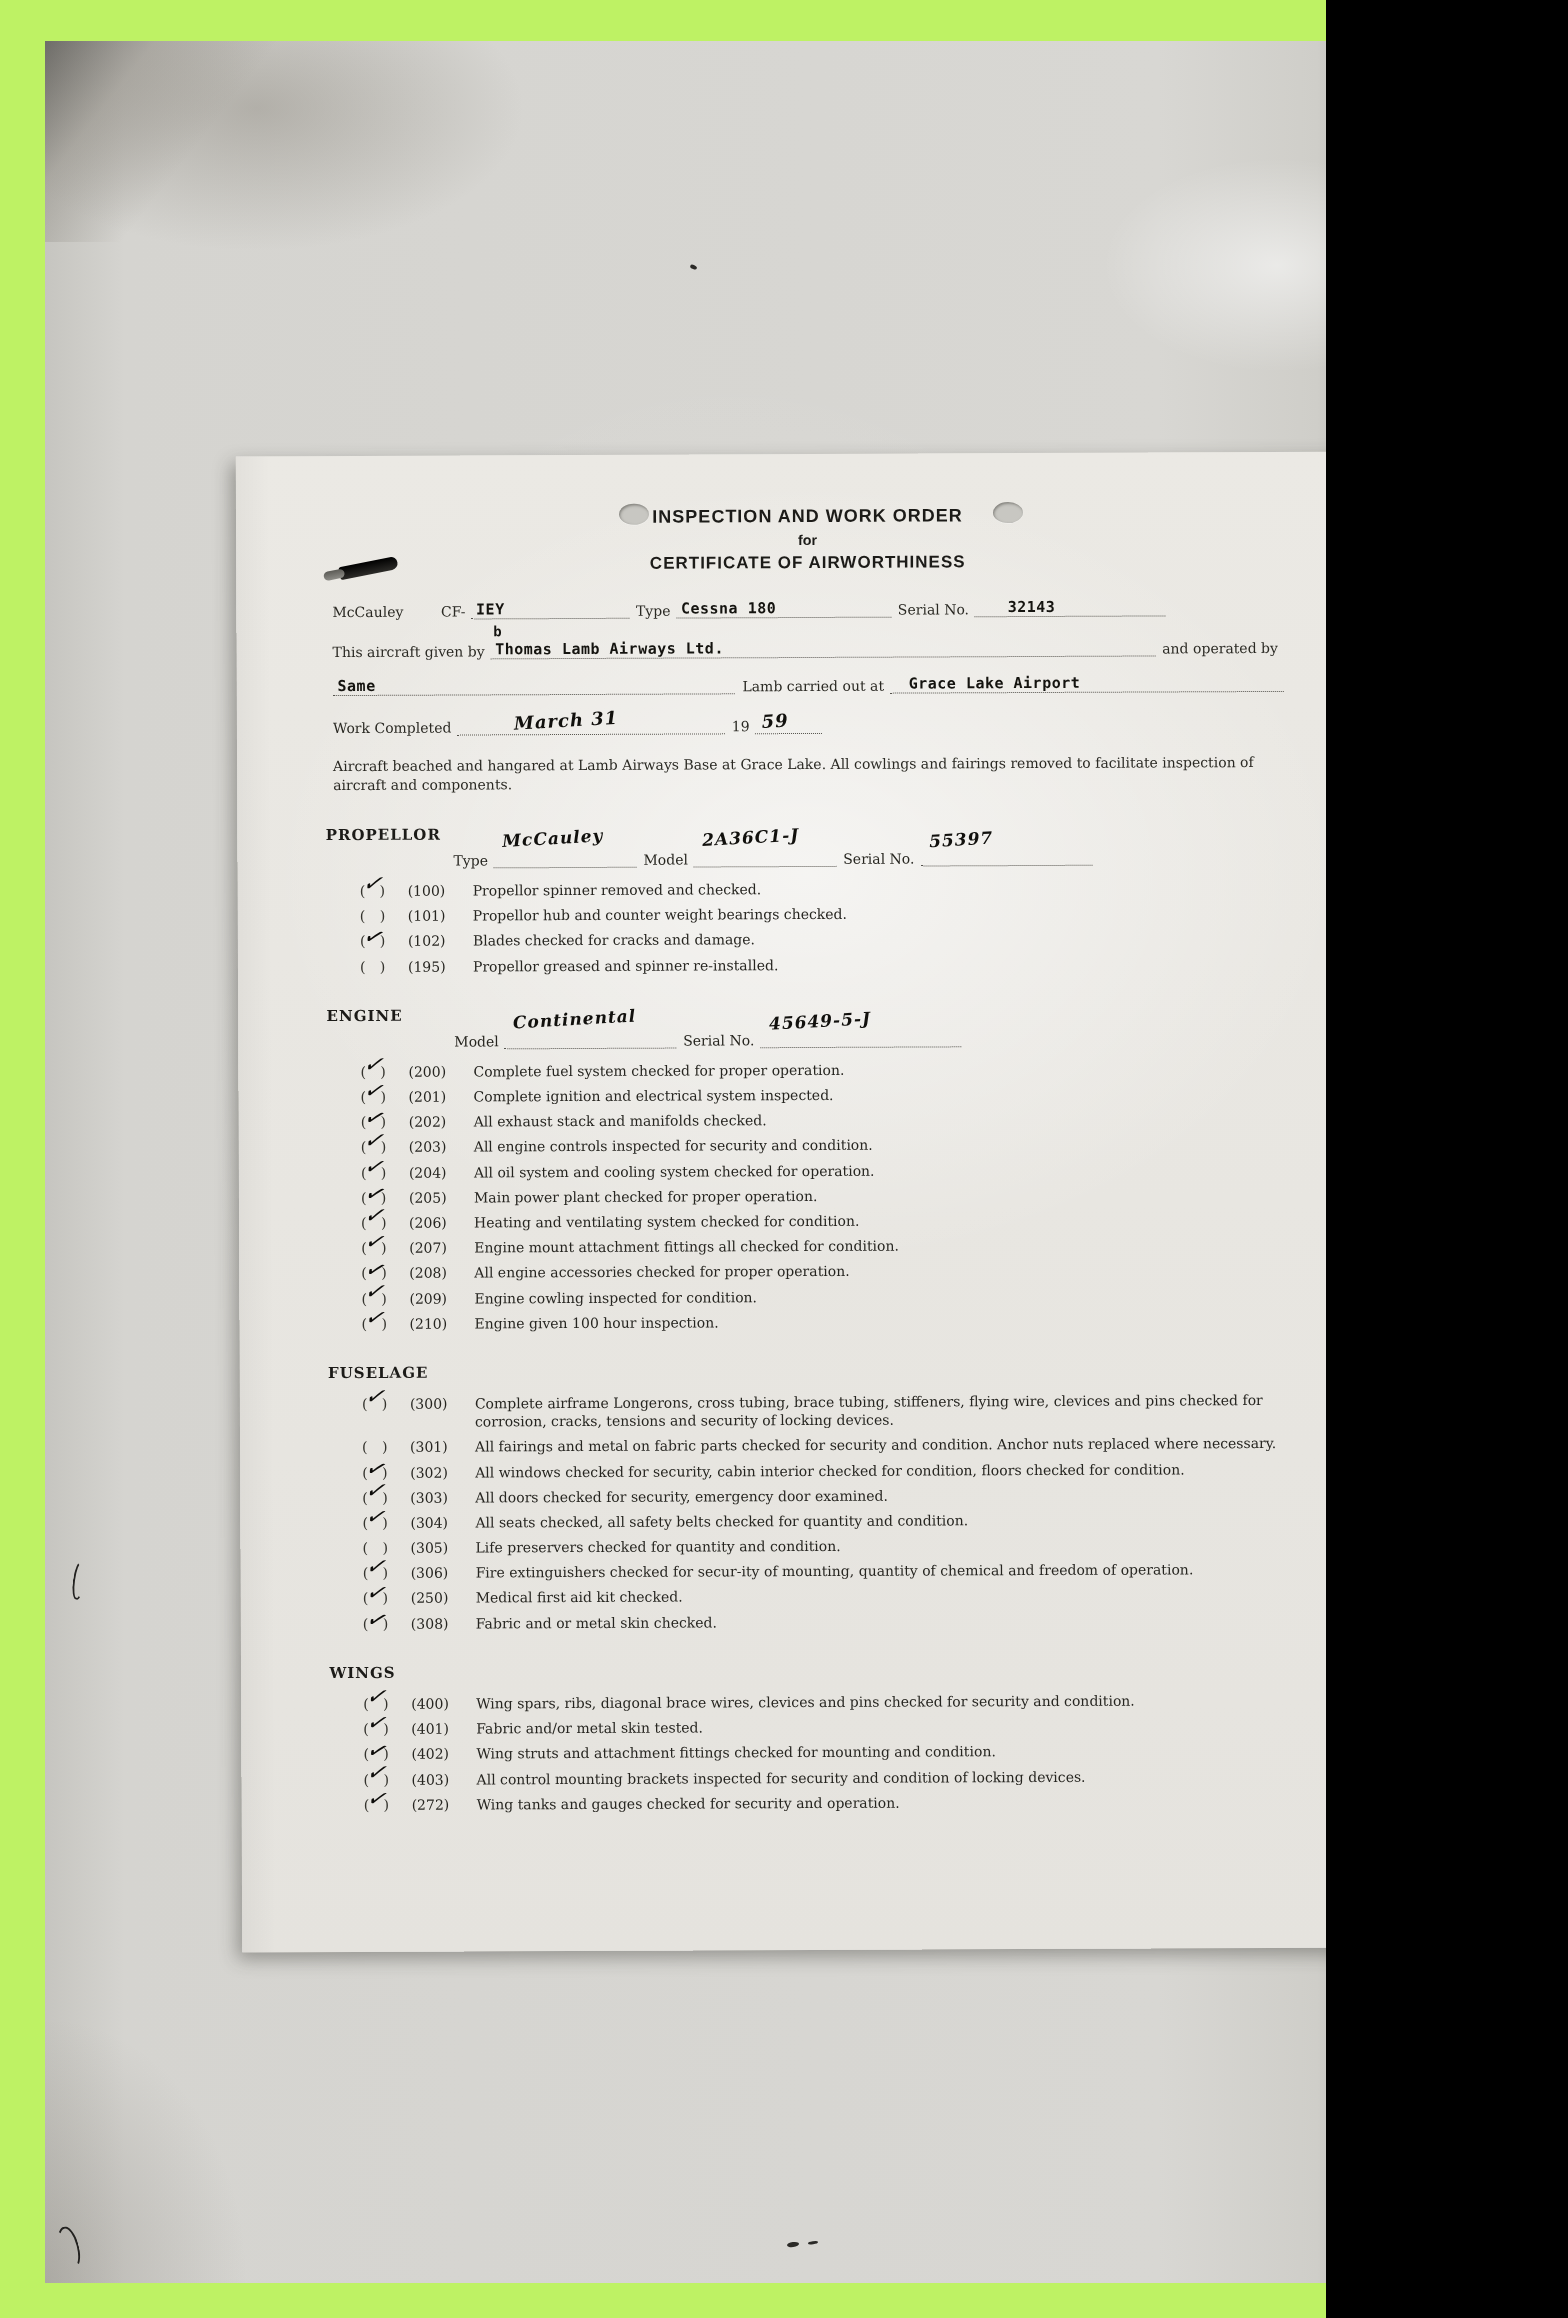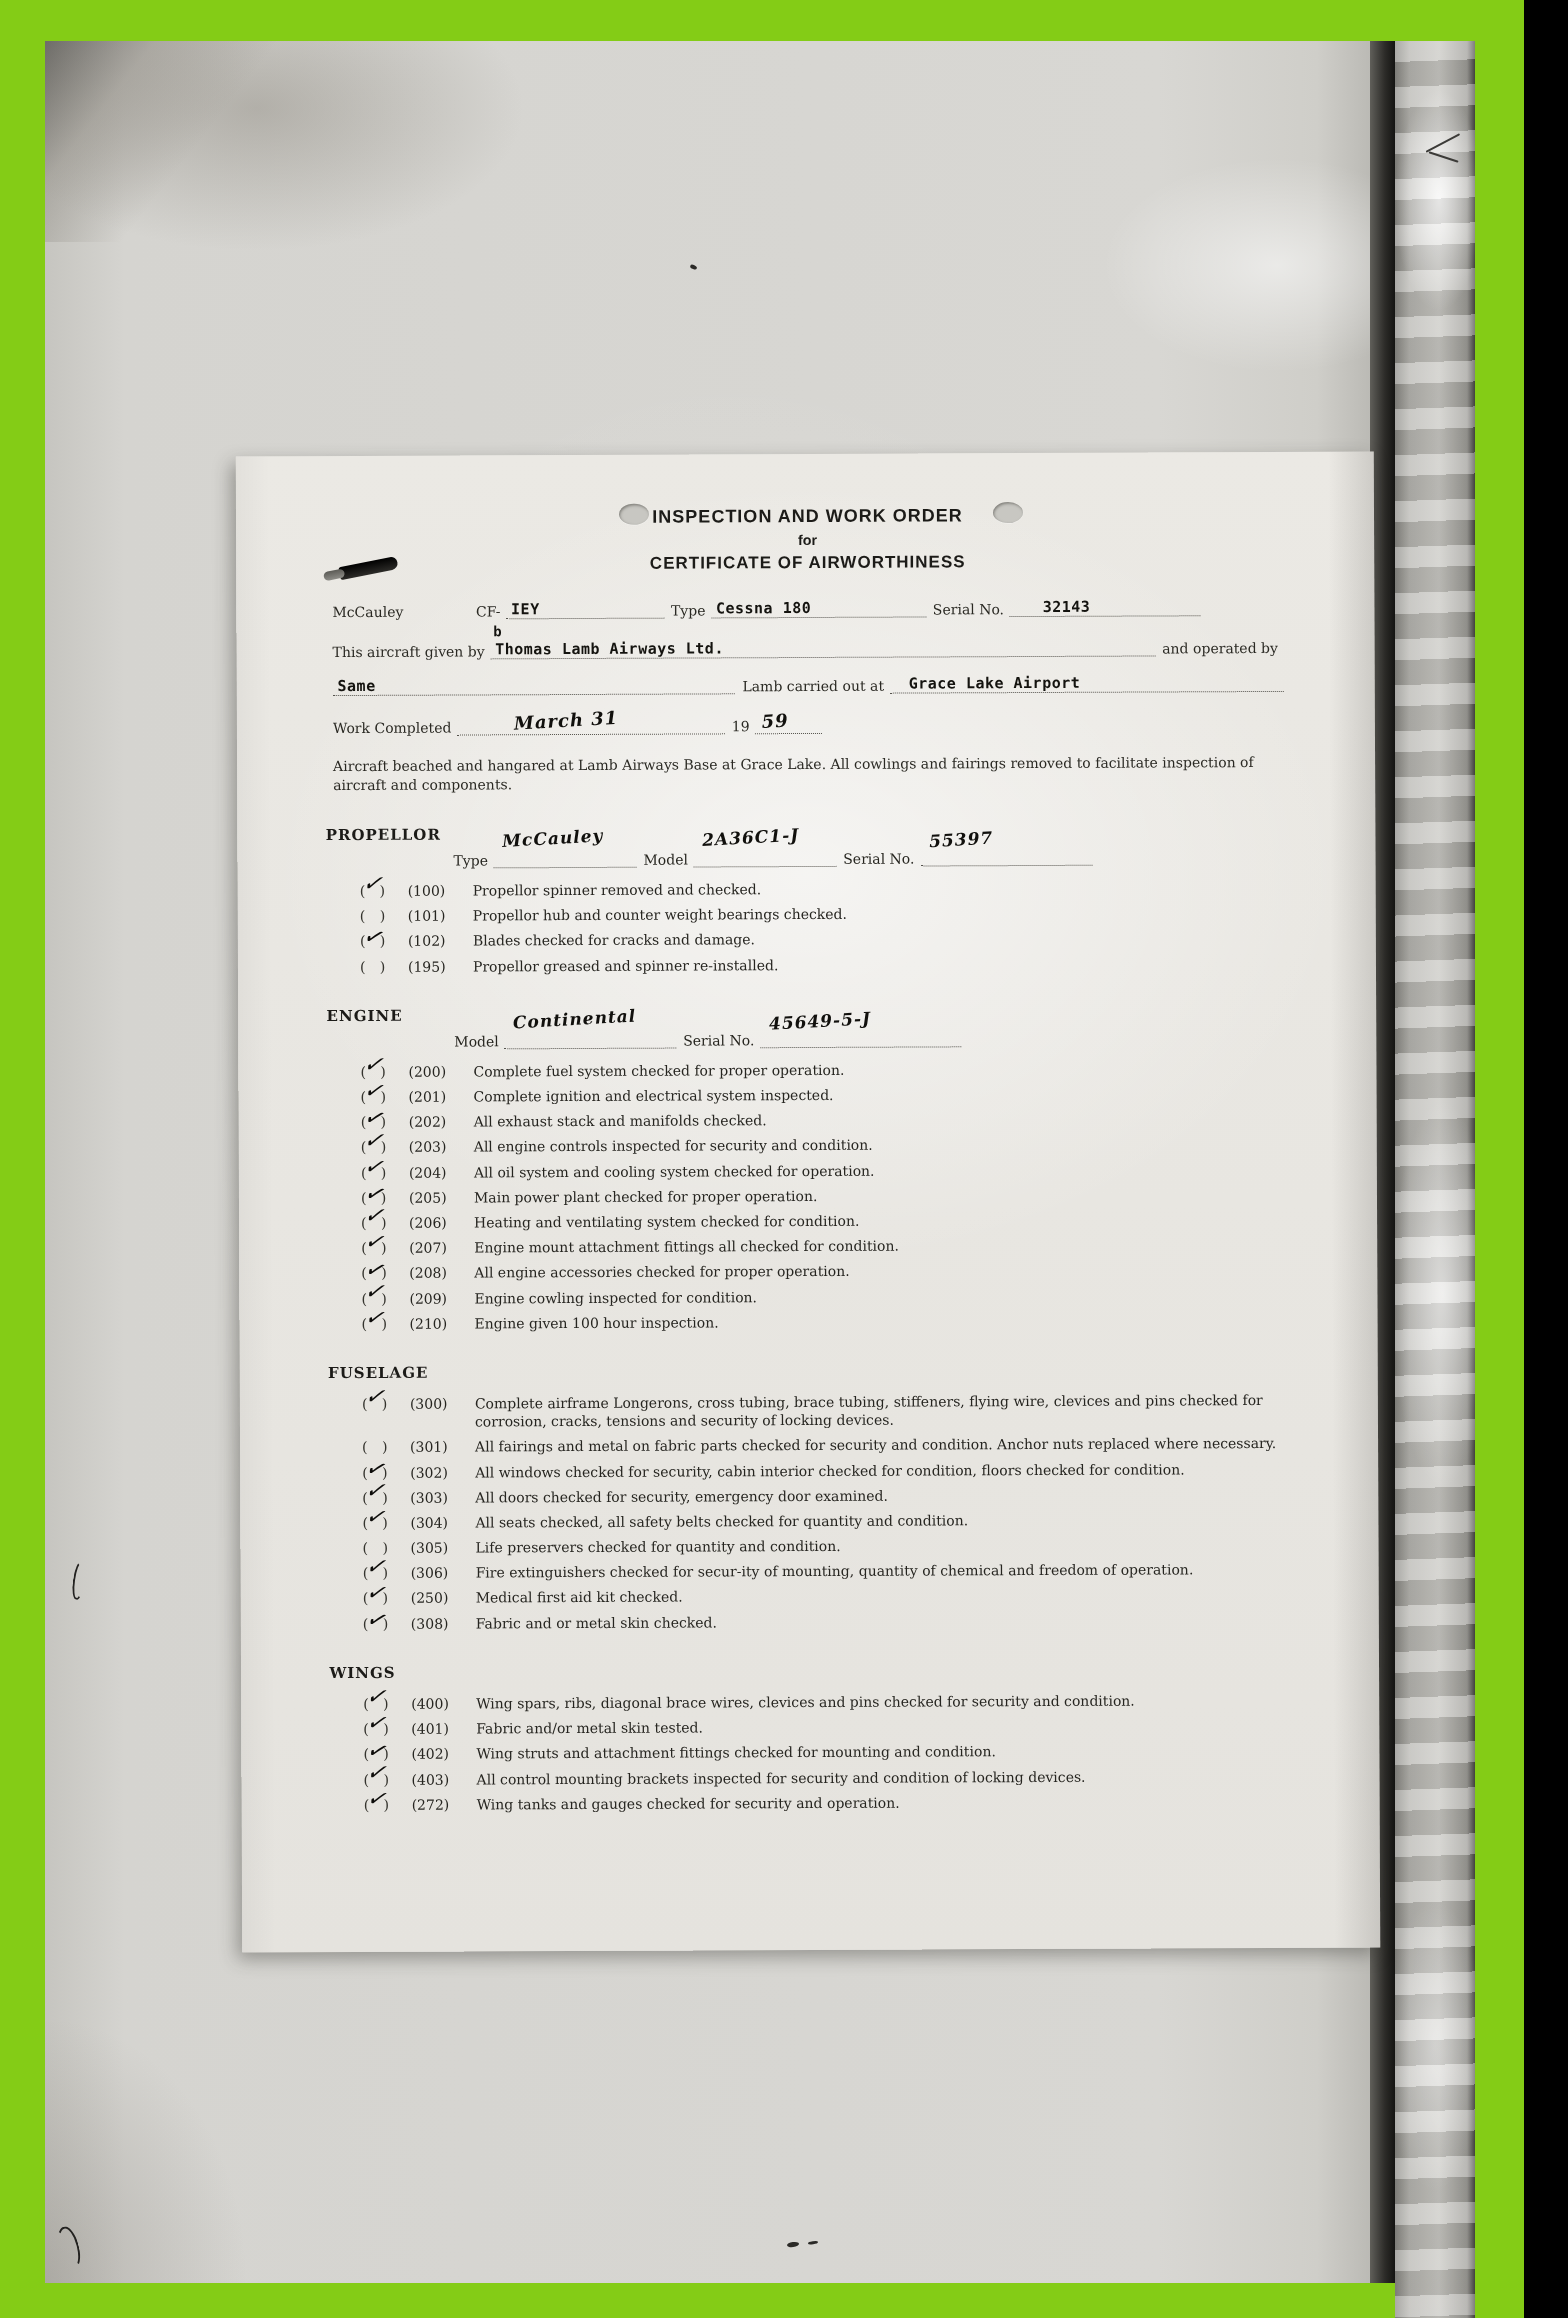--- a/index.html
+++ b/index.html
@@ -1,18 +1,18 @@
 <!DOCTYPE html>
 <html style="font-size:7.7px"><head>
 <meta charset="utf-8">
 <style>
   html,body { margin:0; padding:0; background:#000; }
   #canvas {
-    position:relative; width:1524px; height:2319px; overflow:hidden;
-    background:#84cc16;
+    position:relative; width:1326px; height:2319px; overflow:hidden;
+    background:#bef264;
     font-family:"DejaVu Serif", serif;
     color:#26251f;
   }
   
   .paper {
     position:absolute; left:45px; top:41px; width:1325px; height:2242px;
     background:
       radial-gradient(ellipse 430px 230px at 16% 3%, rgba(125,120,110,0.40), transparent 62%),
       radial-gradient(ellipse 311px 407px at 0% 100%, rgba(115,110,102,0.32), transparent 65%),
       radial-gradient(ellipse 249px 153px at 93% 10%, rgba(255,255,255,0.55), transparent 70%),
@@ -94,21 +94,21 @@
   .typed {
     font-family:"DejaVu Sans Mono", monospace; font-weight:bold; font-size:15px;
     color:#14130f; padding:0 4.8px; letter-spacing:0.5px;
   }
   .overtype { position:absolute; left:2.9px; top:-17px; font-family:"DejaVu Sans Mono", monospace; font-weight:bold; font-size:14px; color:#14130f; }
   .hand {
     font-family:"DejaVu Serif", serif; font-style:italic; font-weight:bold;
     font-size:18px; color:#11100d; display:inline-block; transform:rotate(-3deg);
     position:relative; top:-1.9px; padding:0 6.7px; letter-spacing:1px;
   }
-  .gap-ac { margin-left:67px; }
+  .gap-ac { margin-left:32px; }
 
   .note { margin-top:21px; font-size:14px; line-height:19px; color:#2a2923; text-align:left; }
 
   .shead { margin-top:31px; margin-left:-7.7px; font-weight:bold; font-size:15px; letter-spacing:1px; color:#1c1b18; }
   .meta { display:flex; align-items:flex-end; font-size:14px; margin-top:7.7px; margin-left:120px; white-space:nowrap; }
   .mdots { border-bottom:1.4px dotted #55534d; min-height:16.3px; position:relative; }
   .md-type { width:143px; } .md-model { width:143px; } .md-serial { width:172px; }
   .above { position:absolute; left:1.9px; top:-22px; white-space:nowrap; }
   .above .hand { font-size:17px; top:0; }
 

